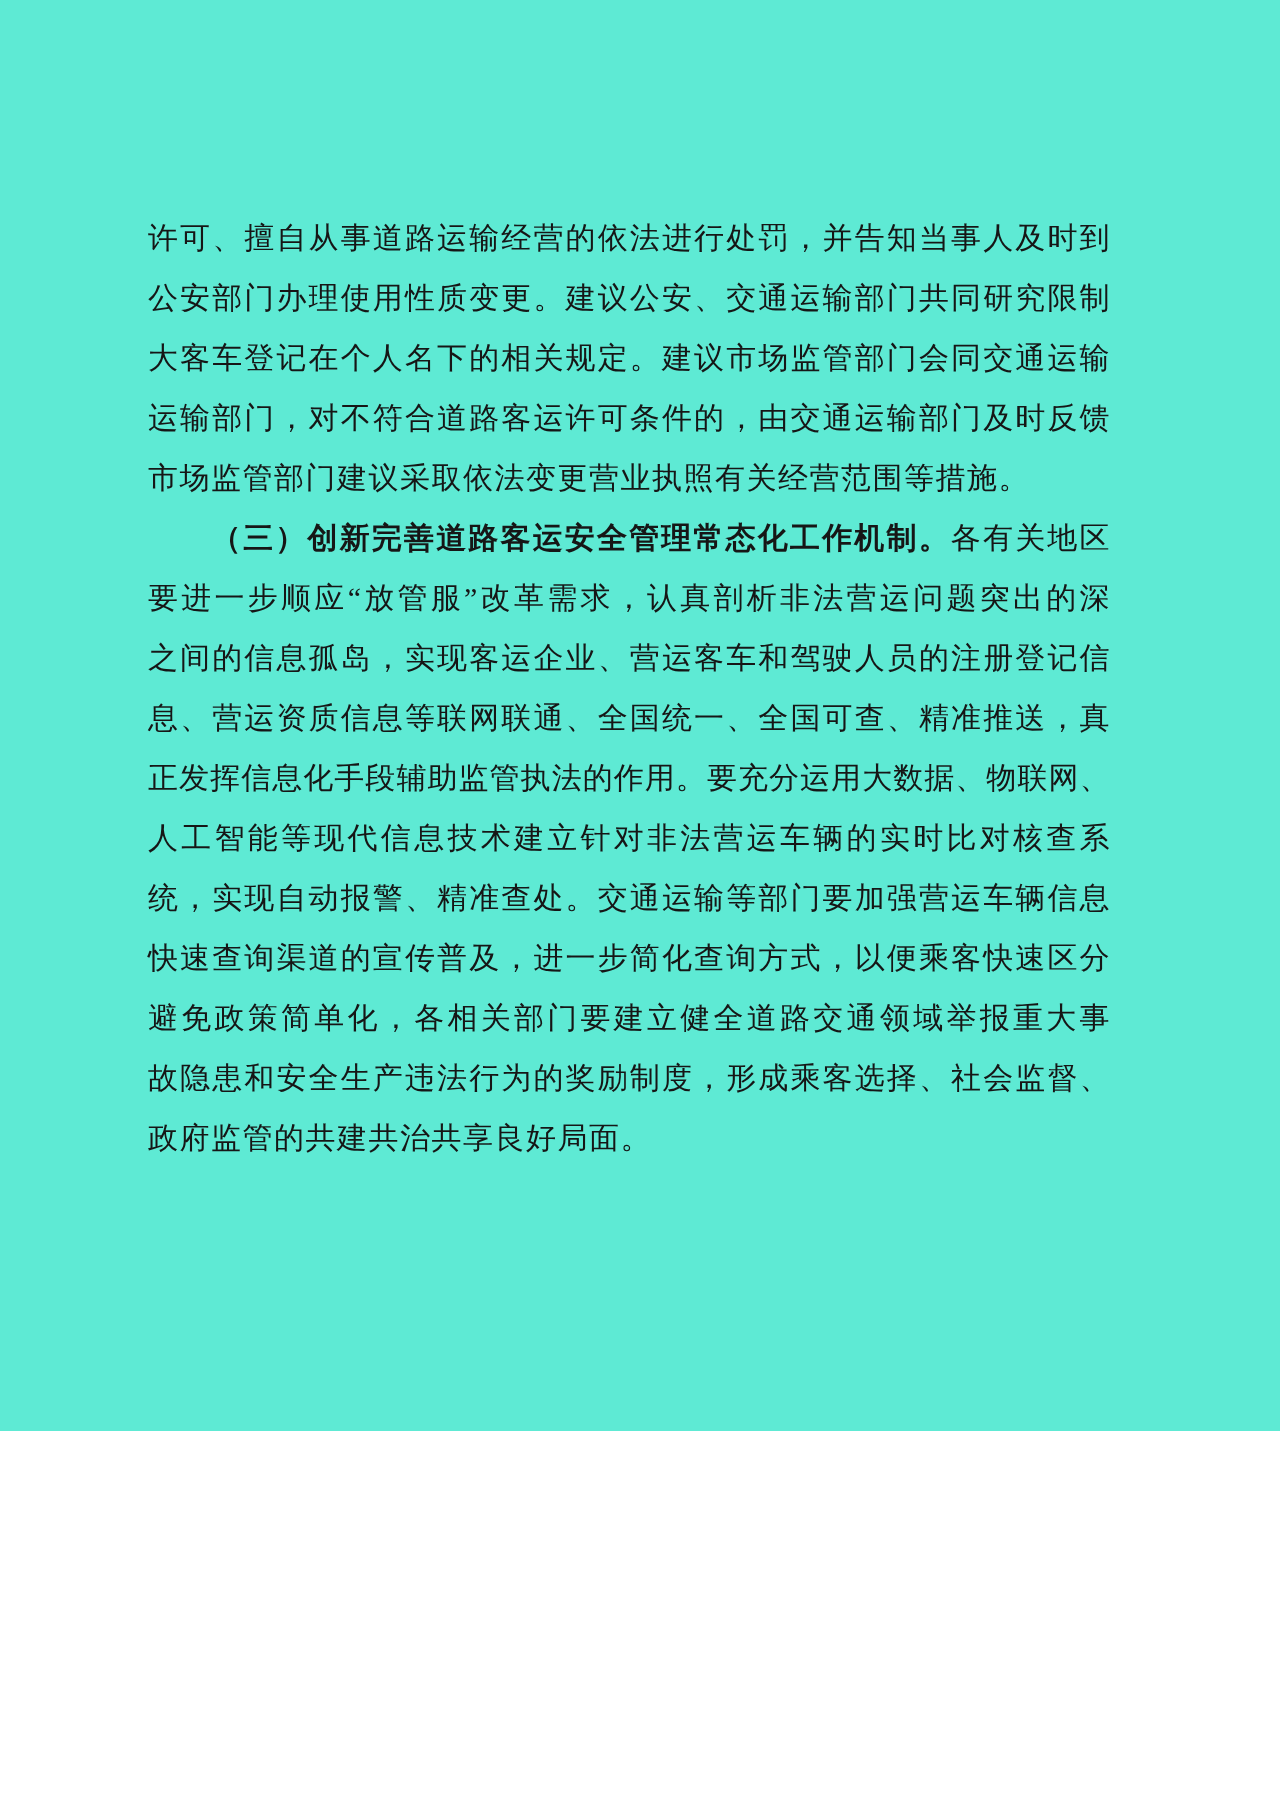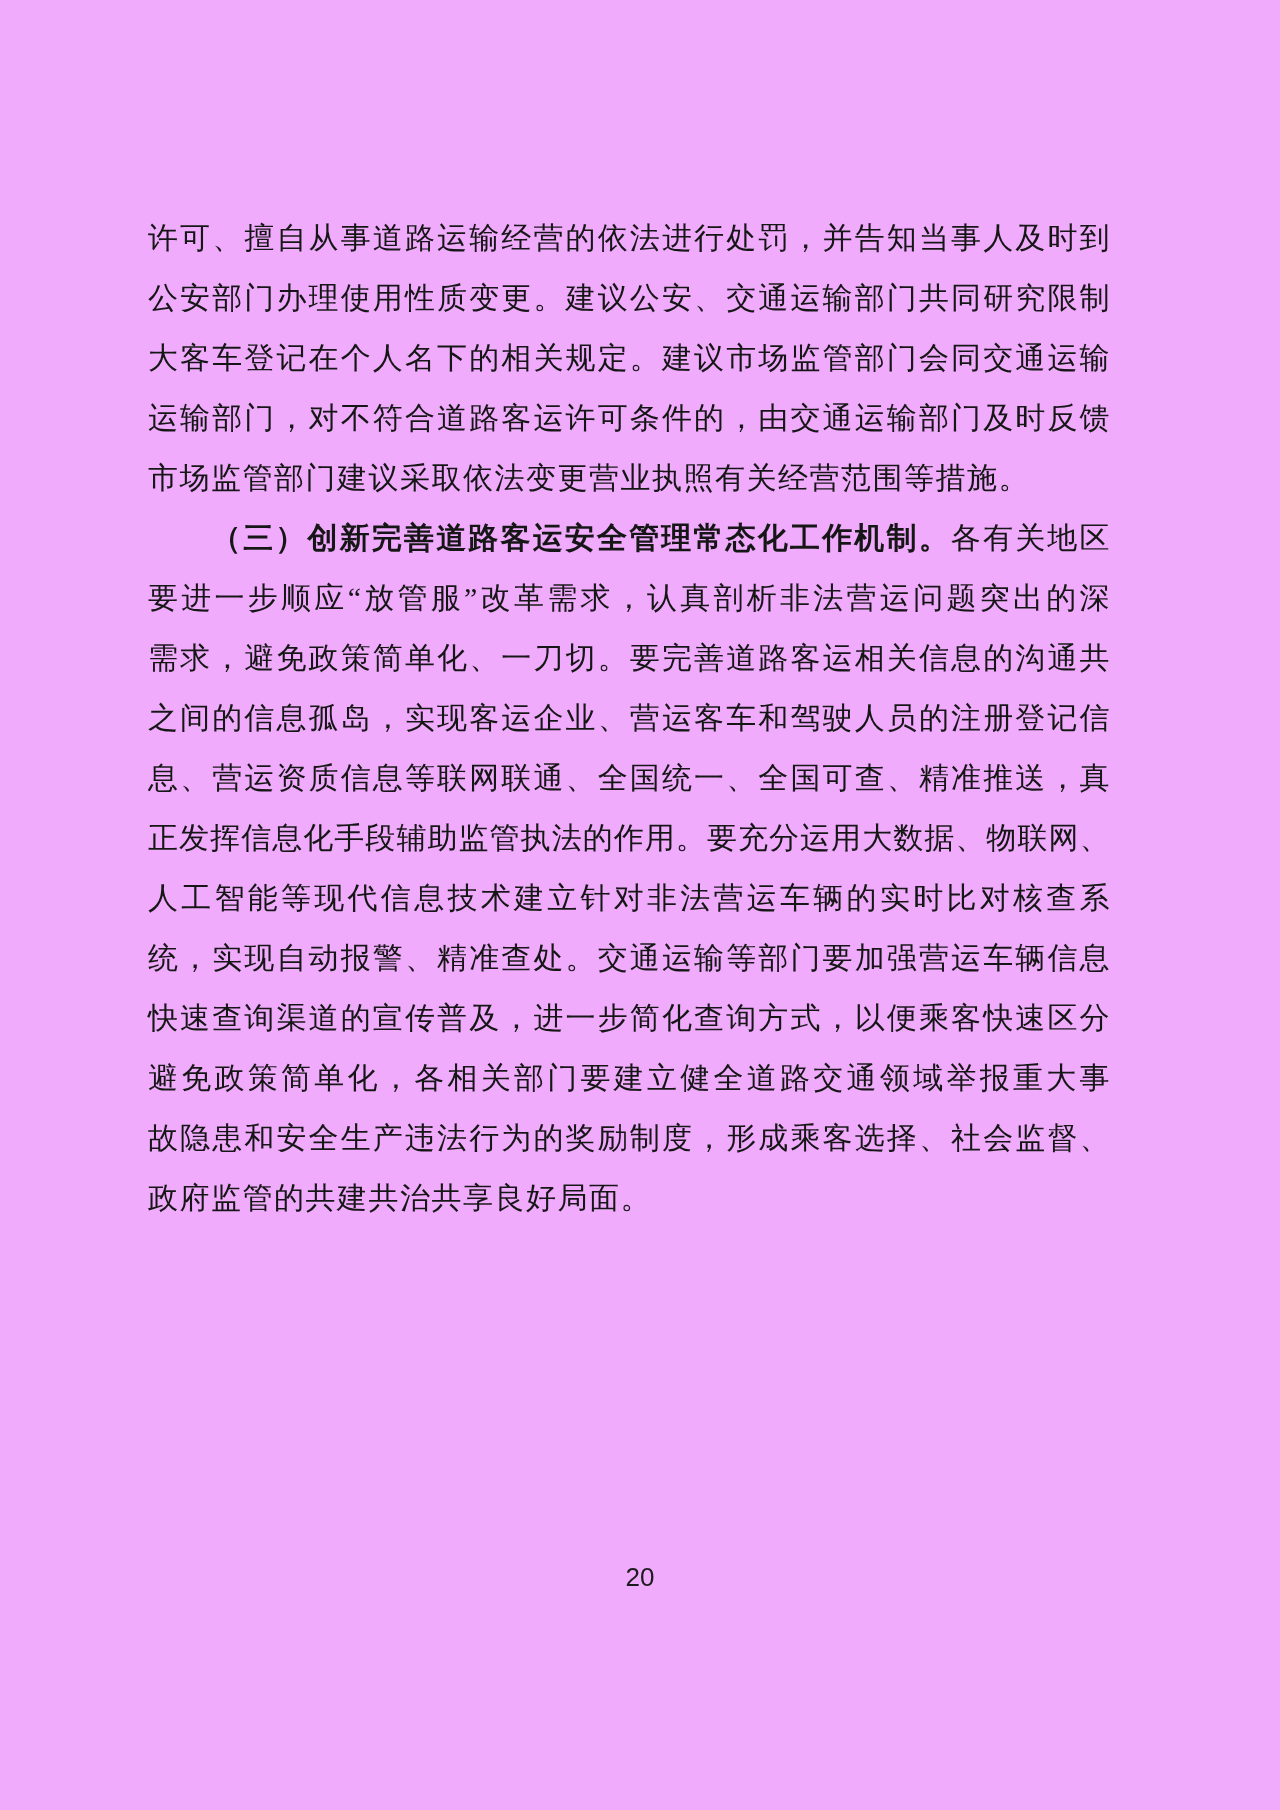--- a/index.html
+++ b/index.html
@@ -3,22 +3,22 @@
 <meta charset="utf-8">
 <style>
   html, body {
     margin: 0;
     padding: 0;
     background: #ffffff;
   }
   .page {
     position: relative;
     width: 1280px;
-    height: 1810px;
-    background: #f0abfc;
+    height: 1431px;
+    background: #5eead4;
     font-family: "Liberation Serif", "DejaVu Serif", serif;
     color: #161616;
     overflow: hidden;
   }
   .textblock {
     position: absolute;
     left: 148px;
     top: 208px;
     width: 962px;
   }
@@ -63,21 +63,20 @@
     <div class="line">公安部门办理使用性质变更。建议公安、交通运输部门共同研究限制</div>
     <div class="line">大客车登记在个人名下的相关规定。建议市场监管部门会同交通运输</div>
     <div class="line">运输部门，对不符合道路客运许可条件的，由交通运输部门及时反馈</div>
     <div class="line short">市场监管部门建议采取依法变更营业执照有关经营范围等措施。</div>
 
     <div class="line indent">
       <span class="bold">（三）创新完善道路客运安全管理常态化工作机制。</span><span>各有关地区</span>
     </div>
 
     <div class="line">要进一步顺应“放管服”改革需求，认真剖析非法营运问题突出的深</div>
-    <div class="line">需求，避免政策简单化、一刀切。要完善道路客运相关信息的沟通共</div>
     <div class="line">之间的信息孤岛，实现客运企业、营运客车和驾驶人员的注册登记信</div>
     <div class="line">息、营运资质信息等联网联通、全国统一、全国可查、精准推送，真</div>
     <div class="line">正发挥信息化手段辅助监管执法的作用。要充分运用大数据、物联网、</div>
     <div class="line">人工智能等现代信息技术建立针对非法营运车辆的实时比对核查系</div>
     <div class="line">统，实现自动报警、精准查处。交通运输等部门要加强营运车辆信息</div>
     <div class="line">快速查询渠道的宣传普及，进一步简化查询方式，以便乘客快速区分</div>
     <div class="line">避免政策简单化，各相关部门要建立健全道路交通领域举报重大事</div>
     <div class="line">故隐患和安全生产违法行为的奖励制度，形成乘客选择、社会监督、</div>
     <div class="line short">政府监管的共建共治共享良好局面。</div>
 

